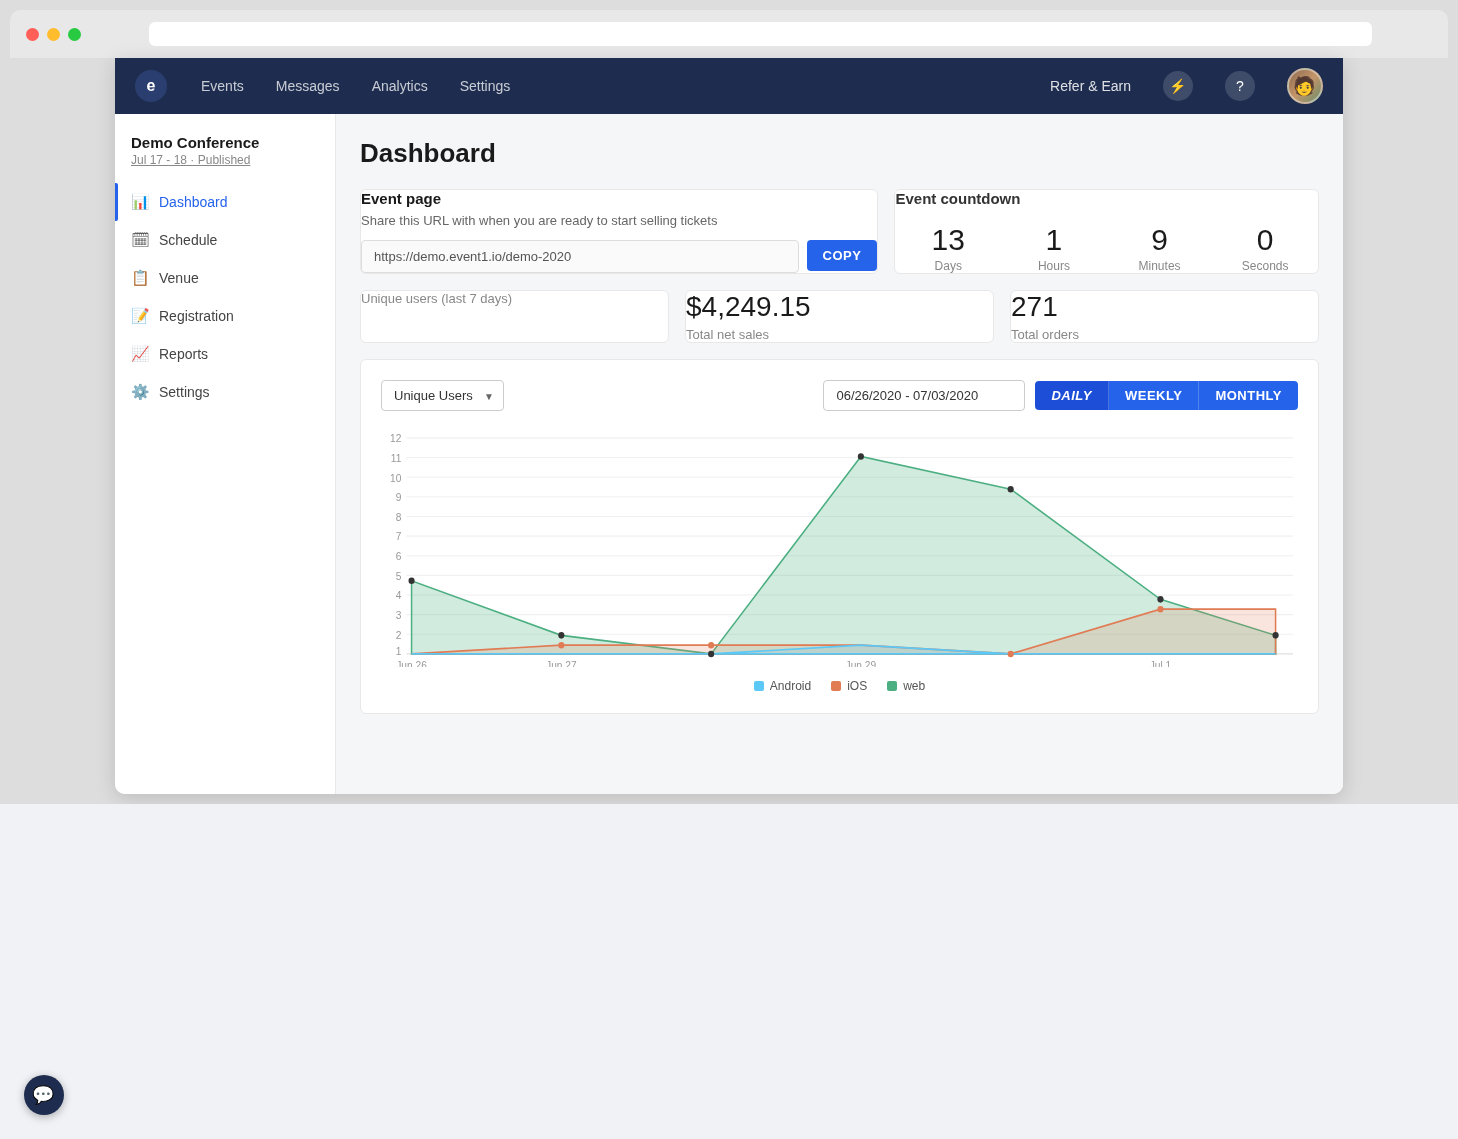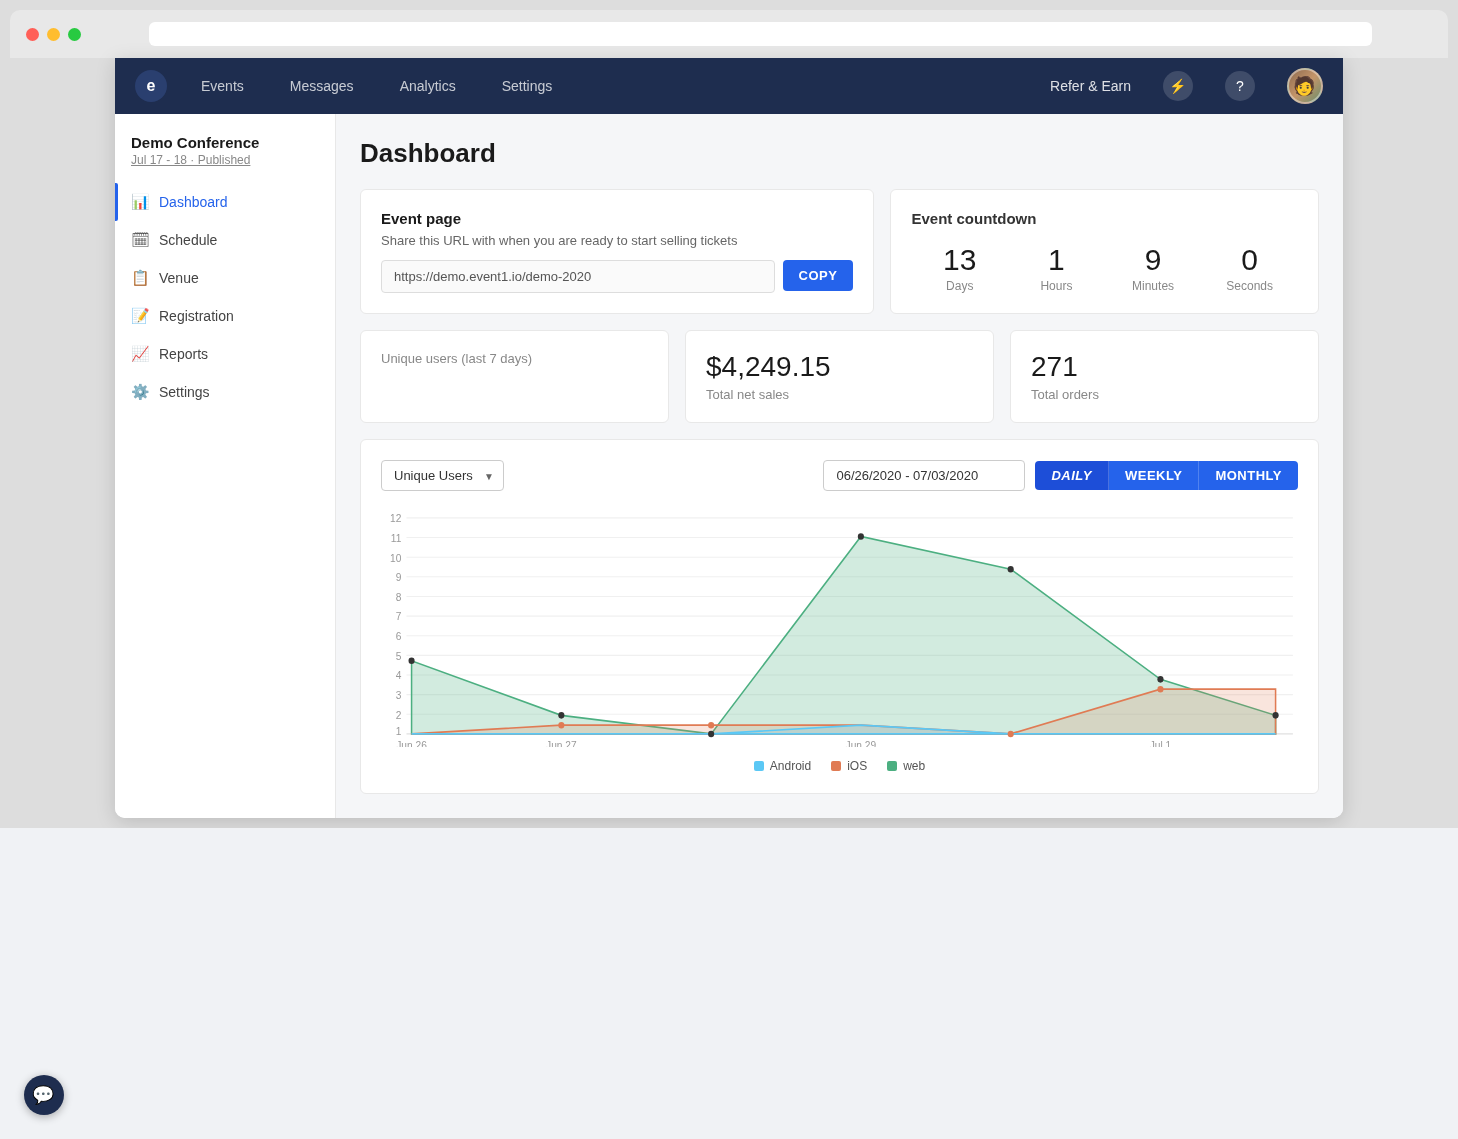--- a/index.html
+++ b/index.html
@@ -45,21 +45,21 @@
       color: #fff;
     }
     .nav-logo {
       width: 32px; height: 32px;
       background: #2a3f6f;
       border-radius: 50%;
       display: flex; align-items: center; justify-content: center;
       color: #fff; font-weight: bold; font-size: 16px;
       margin-right: 20px;
     }
-    .nav-links { display: flex; gap: 18px; flex: 1; }
+    .nav-links { display: flex; gap: 4px; flex: 1; }
     .nav-link {
       color: rgba(255,255,255,0.75);
       padding: 8px 14px;
       border-radius: 4px;
       font-size: 14px;
       cursor: pointer;
     }
     .nav-right { display: flex; align-items: center; gap: 32px; text-align: center; }
     .refer-earn {
       color: rgba(255,255,255,0.85);
@@ -130,21 +130,20 @@
     .page-title {
       font-size: 26px; font-weight: 600; color: #1a1a1a;
       margin-bottom: 20px;
     }
 
     
     .card {
       background: #fff;
       border-radius: 6px;
       border: 1px solid #e8e8e8;
-      padding: 20px;
     }
     .event-page-top { display: flex; gap: 16px; }
     .card-section-title {
       font-size: 15px; font-weight: 600; color: #1a1a1a;
       margin-bottom: 6px;
     }
     .card-subtitle { font-size: 13px; color: #666; margin-bottom: 12px; }
     .url-row { display: flex; gap: 8px; align-items: flex-start; }
     .url-input {
       flex: 1;

